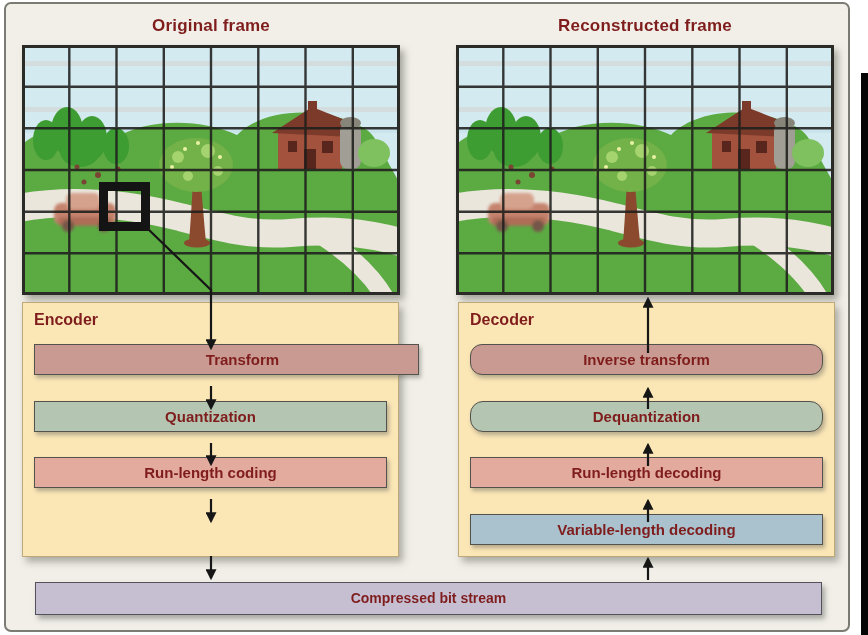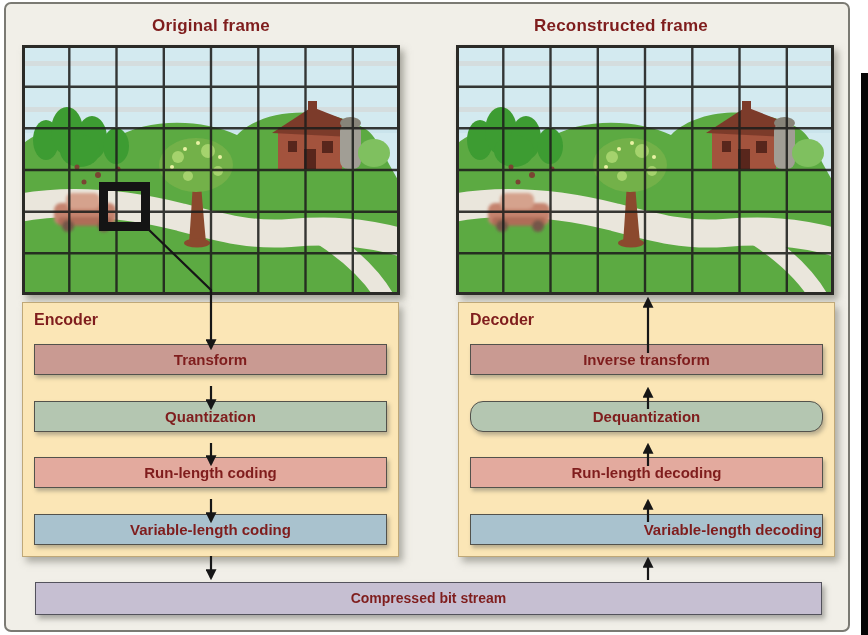--- a/index.html
+++ b/index.html
@@ -119,51 +119,50 @@
           <line x1="0" y1="208.3" x2="378" y2="208.3"></line>
         </g>
         <rect x="1.5" y="1.5" width="375" height="247" fill="none" stroke="#2a2a26" stroke-width="3"></rect>
       </g>
     </defs>
   </svg>
 
   <div class="figure-border" style="background-color: rgb(241, 239, 232);"></div>
 
   <div class="col-title" style="left:22px">Original frame</div>
-  <div class="col-title" style="left:432px">Reconstructed frame</div>
+  <div class="col-title" style="left:456px">Reconstructed frame</div>
 
   <div class="frame" style="left:22px">
     <svg viewBox="0 0 378 250">
         <use href="#scene-art"></use>
         <use href="#grid-overlay"></use>
       </svg>
     <div class="macroblock"></div>
   </div>
 
   <div class="frame recon" style="left:456px">
     <svg viewBox="0 0 378 250">
         <use href="#scene-art"></use>
         <use href="#grid-overlay"></use>
       </svg>
   </div>
 
   <div class="codec" style="left: 22px; background-color: rgb(251, 230, 182);">
     <div class="codec-label">Encoder</div>
-    <div class="stage s1" style="background-color: rgb(201, 154, 146);">Transform</div>
+    <div class="stage s1" style="background-color: rgb(201, 154, 146); padding-left: 32px;">Transform</div>
     <div class="stage s2" style="background-color: rgb(180, 198, 177);">Quantization</div>
     <div class="stage s3" style="background-color: rgb(227, 170, 158);">Run-length coding</div>
-    <div class="stage s4" style="background-color: rgb(169, 194, 206);">Variable-length coding</div>
   </div>
 
   <div class="codec" style="left: 458px; background-color: rgb(251, 230, 182);">
     <div class="codec-label">Decoder</div>
-    <div class="stage s1" style="background-color: rgb(201, 154, 146);">Inverse transform</div>
+    <div class="stage s1" style="background-color: rgb(201, 154, 146); border-radius: 12px;">Inverse transform</div>
     <div class="stage s2" style="background-color: rgb(180, 198, 177); border-radius: 13px;">Dequantization</div>
     <div class="stage s3" style="background-color: rgb(227, 170, 158);">Run-length decoding</div>
-    <div class="stage s4" style="background-color: rgb(169, 194, 206); text-align: right;">Variable-length decoding</div>
+    <div class="stage s4" style="background-color: rgb(169, 194, 206);">Variable-length decoding</div>
   </div>
 
   <div class="bitstream" style="background-color: rgb(198, 191, 210);">
     <span>Compressed bit stream</span>
   </div>
 
   <svg class="overlay" width="868" height="635">
     <defs>
       <marker id="ah" markerWidth="5" markerHeight="5" refX="4" refY="2.5" orient="auto" markerUnits="strokeWidth">
         <path d="M0,0 L5,2.5 L0,5 Z" fill="#161616"></path>

